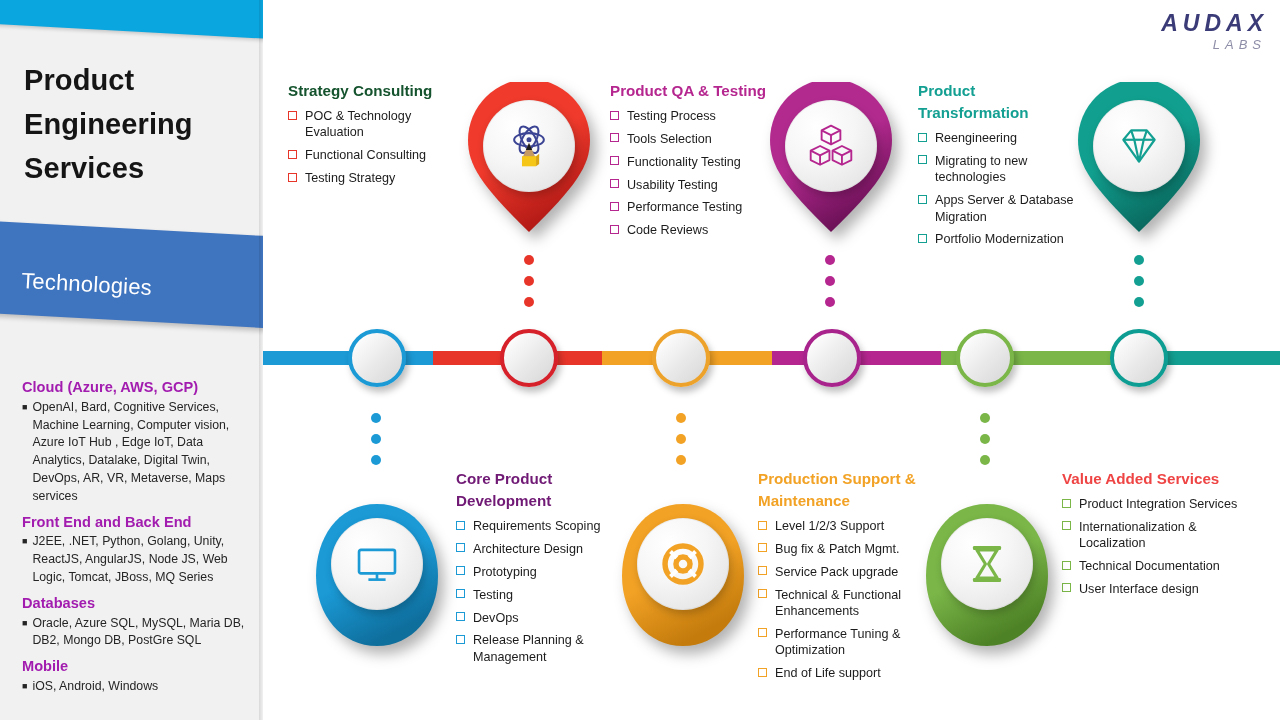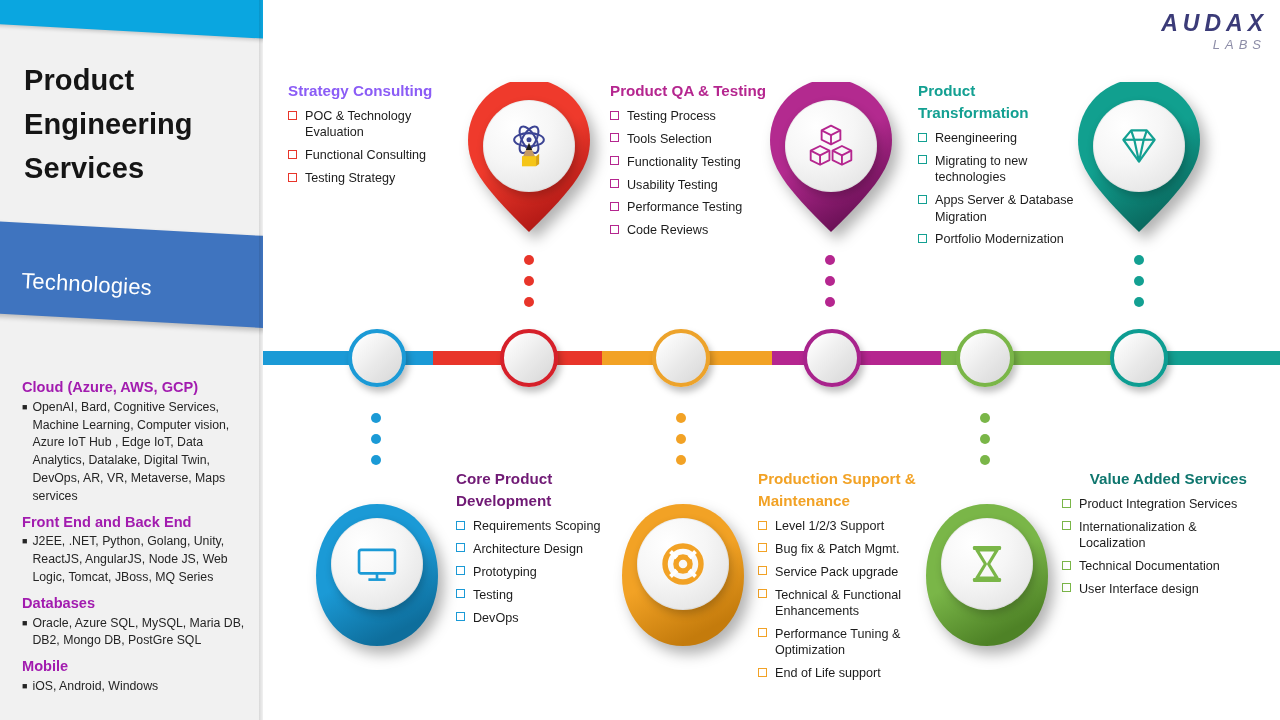--- a/index.html
+++ b/index.html
@@ -440,21 +440,21 @@
               <rect x="14" y="9" width="36" height="5" rx="1.6"></rect>
               <rect x="14" y="50" width="36" height="5" rx="1.6"></rect>
             </g>
             <path d="M19 14 H45 L34 32 L45 50 H19 L30 32 Z" fill="none" stroke="#7ab648" stroke-width="4" stroke-linejoin="round"></path>
           </svg>
         </div>
       </div>
     </div>
   <div id="blocks">
       <div class="block" style="left: 288px; top: 80px; width: 180px;">
-        <h3 style="color: #8b5cf6;">Strategy Consulting</h3>
+        <h3 style="color: #14532d;">Strategy Consulting</h3>
         <ul>
           <li><span class="cb" style="border-color: rgb(232, 53, 42);"></span><span>POC &amp; Technology Evaluation</span></li>
           <li><span class="cb" style="border-color: rgb(232, 53, 42);"></span><span>Functional Consulting</span></li>
           <li><span class="cb" style="border-color: rgb(232, 53, 42);"></span><span>Testing Strategy</span></li>
         </ul>
       </div>
       <div class="block" style="left: 610px; top: 80px; width: 175px;">
         <h3 style="color: rgb(181, 38, 143);">Product QA &amp; Testing</h3>
         <ul>
           <li><span class="cb" style="border-color: rgb(181, 38, 143);"></span><span>Testing Process</span></li>
@@ -475,35 +475,36 @@
         </ul>
       </div>
       <div class="block" style="left: 456px; top: 468px; width: 180px;">
         <h3 style="color: #701a75;">Core Product Development</h3>
         <ul>
           <li><span class="cb" style="border-color: rgb(27, 154, 214);"></span><span>Requirements Scoping</span></li>
           <li><span class="cb" style="border-color: rgb(27, 154, 214);"></span><span>Architecture Design</span></li>
           <li><span class="cb" style="border-color: rgb(27, 154, 214);"></span><span>Prototyping</span></li>
           <li><span class="cb" style="border-color: rgb(27, 154, 214);"></span><span>Testing</span></li>
           <li><span class="cb" style="border-color: rgb(27, 154, 214);"></span><span>DevOps</span></li>
+          <li><span class="cb" style="border-color: rgb(27, 154, 214);"></span><span>Release Planning &amp; Management</span></li>
         </ul>
       </div>
       <div class="block" style="left: 758px; top: 468px; width: 182px;">
         <h3 style="color: rgb(242, 162, 37);">Production Support &amp; Maintenance</h3>
         <ul>
           <li><span class="cb" style="border-color: rgb(242, 162, 37);"></span><span>Level 1/2/3 Support</span></li>
           <li><span class="cb" style="border-color: rgb(242, 162, 37);"></span><span>Bug fix &amp; Patch Mgmt.</span></li>
           <li><span class="cb" style="border-color: rgb(242, 162, 37);"></span><span>Service Pack upgrade</span></li>
           <li><span class="cb" style="border-color: rgb(242, 162, 37);"></span><span>Technical &amp; Functional Enhancements</span></li>
           <li><span class="cb" style="border-color: rgb(242, 162, 37);"></span><span>Performance Tuning &amp; Optimization</span></li>
           <li><span class="cb" style="border-color: rgb(242, 162, 37);"></span><span>End of Life support</span></li>
         </ul>
       </div>
       <div class="block" style="left: 1062px; top: 468px; width: 185px;">
-        <h3 style="color: #0f766e; text-align: right;">Value Added Services</h3>
+        <h3 style="color: #ef4444;">Value Added Services</h3>
         <ul>
           <li><span class="cb" style="border-color: rgb(122, 182, 72);"></span><span>Product Integration Services</span></li>
           <li><span class="cb" style="border-color: rgb(122, 182, 72);"></span><span>Internationalization &amp; Localization</span></li>
           <li><span class="cb" style="border-color: rgb(122, 182, 72);"></span><span>Technical Documentation</span></li>
           <li><span class="cb" style="border-color: rgb(122, 182, 72);"></span><span>User Interface design</span></li>
         </ul>
       </div>
     </div>
 
 </div>

